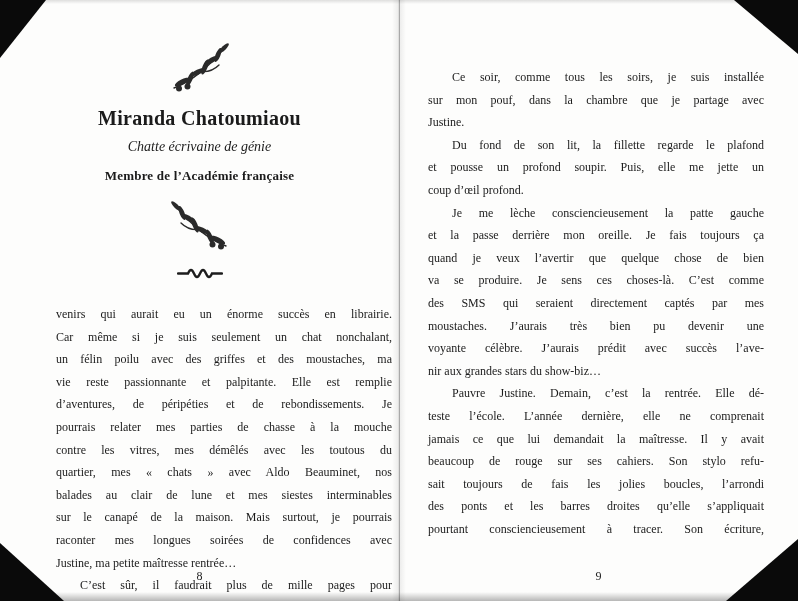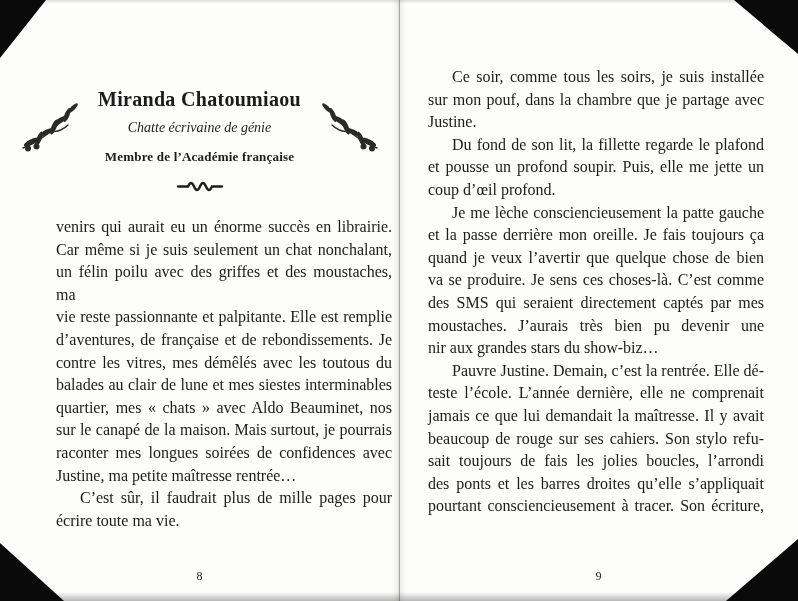--- a/index.html
+++ b/index.html
@@ -11,25 +11,26 @@
     overflow: hidden;
     font-family: "Liberation Serif", "DejaVu Serif", serif;
     color: #1b1b1b;
   }
   .page { position: absolute; top: 0; height: 100%; width: 399px; }
   .page.left  { left: 0; }
   .page.right { left: 399px; }
 
   
   .header {
-    margin-top: 87px;
+    margin-top: 38px;
     display: flex;
     align-items: center;
     justify-content: center;
     gap: 12px;
+    flex-direction: column;
   }
   .branch { flex: 0 0 auto; line-height: 0; }
   .branch.flip { transform: scaleX(-1); }
   .header-text { width: 214px; text-align: center; }
   .title {
     font-size: 20px;
     font-weight: 700;
     letter-spacing: 0.3px;
     line-height: 24px;
   }
@@ -43,21 +44,21 @@
     font-size: 13px;
     margin-top: 13px;
     letter-spacing: 0.2px;
   }
   .ornament { text-align: center; margin-top: 15px; line-height: 0; }
 
   
   .body {
     margin: 23px 0 0 56px;
     width: 336px;
-    font-size: 16px;
+    font-size: 12px;
     line-height: 22.6px;
   }
   .page.right .body { margin: 66px 0 0 29px; }
   .line { text-align: justify; text-align-last: justify; }
   .line.end { text-align-last: left; }
   .line.indent { text-indent: 24px; }
 
   .page-number {
     position: absolute;
     bottom: 17px;
@@ -156,24 +157,25 @@
         <path d="M1 6.5 H11 C13 1.8, 15 1.8, 17 6.5 C19 11.2, 21 11.2, 23 6.5 C25 1.8, 27 1.8, 29 6.5 C31 11.2, 33 11.2, 35 6.5 H45" fill="none" stroke="#1d1d1d" stroke-width="2.4" stroke-linecap="round"></path>
       </svg>
     </div>
 
     <div class="body">
         <div class="para">
           <div class="line">venirs qui aurait eu un énorme succès en librairie.</div>
           <div class="line">Car même si je suis seulement un chat nonchalant,</div>
           <div class="line">un félin poilu avec des griffes et des moustaches, ma</div>
           <div class="line">vie reste passionnante et palpitante. Elle est remplie</div>
-          <div class="line">d’aventures, de française et de rebondissements. Je</div>
+          <div class="line">d’aventures, de péripéties et de rebondissements. Je</div>
+          <div class="line">pourrais relater mes parties de chasse à la mouche</div>
           <div class="line">contre les vitres, mes démêlés avec les toutous du</div>
+          <div class="line">quartier, mes « chats » avec Aldo Beauminet, nos</div>
           <div class="line">balades au clair de lune et mes siestes interminables</div>
-          <div class="line">quartier, mes « chats » avec Aldo Beauminet, nos</div>
           <div class="line">sur le canapé de la maison. Mais surtout, je pourrais</div>
           <div class="line">raconter mes longues soirées de confidences avec</div>
           <div class="line end">Justine, ma petite maîtresse rentrée…</div>
         </div>
         <div class="para">
           <div class="line indent">C’est sûr, il faudrait plus de mille pages pour</div>
           <div class="line end">écrire toute ma vie.</div>
         </div>
       </div>
 
@@ -192,20 +194,21 @@
           <div class="line">et pousse un profond soupir. Puis, elle me jette un</div>
           <div class="line end">coup d’œil profond.</div>
         </div>
         <div class="para">
           <div class="line indent">Je me lèche consciencieusement la patte gauche</div>
           <div class="line">et la passe derrière mon oreille. Je fais toujours ça</div>
           <div class="line">quand je veux l’avertir que quelque chose de bien</div>
           <div class="line">va se produire. Je sens ces choses-là. C’est comme</div>
           <div class="line">des SMS qui seraient directement captés par mes</div>
           <div class="line">moustaches. J’aurais très bien pu devenir une</div>
+          <div class="line">voyante célèbre. J’aurais prédit avec succès l’ave-</div>
           <div class="line end">nir aux grandes stars du show-biz…</div>
         </div>
         <div class="para">
           <div class="line indent">Pauvre Justine. Demain, c’est la rentrée. Elle dé-</div>
           <div class="line">teste l’école. L’année dernière, elle ne comprenait</div>
           <div class="line">jamais ce que lui demandait la maîtresse. Il y avait</div>
           <div class="line">beaucoup de rouge sur ses cahiers. Son stylo refu-</div>
           <div class="line">sait toujours de fais les jolies boucles, l’arrondi</div>
           <div class="line">des ponts et les barres droites qu’elle s’appliquait</div>
           <div class="line">pourtant consciencieusement à tracer. Son écriture,</div>

